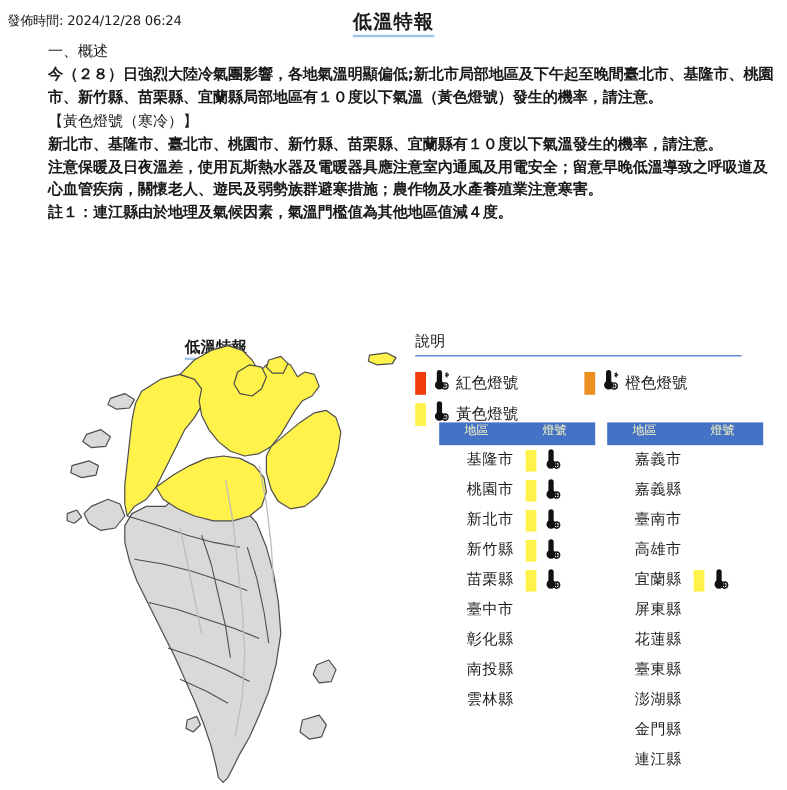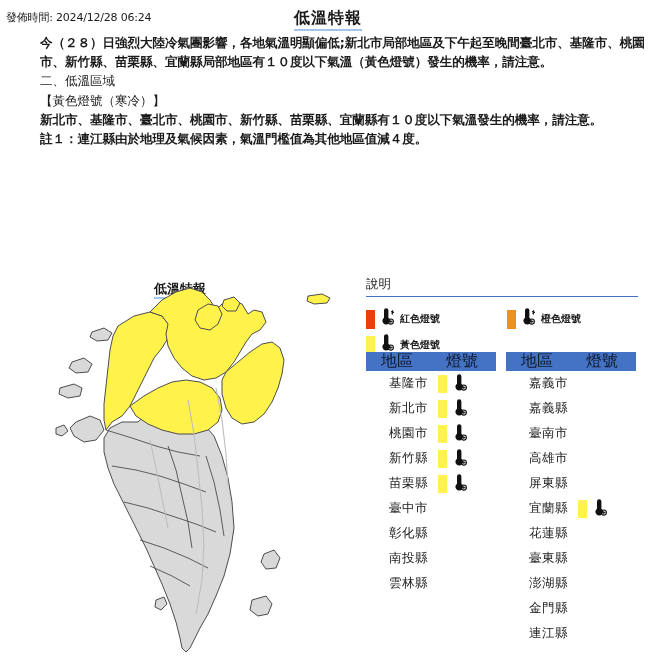--- a/index.html
+++ b/index.html
@@ -77,21 +77,21 @@
   }
   .map-svg {
     position: absolute;
     left: 0;
     top: 0;
   }
 
   
   .legend {
     position: absolute;
-    left: 366px;
+    left: 346px;
     top: 276px;
     width: 282px;
   }
   .legend-heading {
     font-size: 12.5px;
     color: #1a1a1a;
     padding-bottom: 3px;
     border-bottom: 1.5px solid #4472C4;
     width: 272px;
   }
@@ -108,44 +108,43 @@
     align-items: center;
     width: 152px;
   }
   .swatch {
     width: 9px;
     height: 19px;
     display: inline-block;
     flex: 0 0 auto;
   }
   .legend-label {
-    font-size: 10px;
+    font-size: 13px;
     margin-left: 5px;
     white-space: nowrap;
-    font-weight: bold;
   }
   .thermo { flex: 0 0 auto; margin-left: 1px; }
 
   
   .tables {
     position: absolute;
     left: 366px;
     top: 352px;
     width: 284px;
     display: flex;
     gap: 10px;
   }
   .tbl { width: 130px; }
   .tbl-head {
     background: #4472C4;
-    color: #0f172a;
-    font-size: 16px;
+    color: #fef9c3;
+    font-size: 10px;
     height: 19px;
     display: flex;
-    align-items: center;
+    align-items: flex-start;
   }
   .tbl-head .c1 { width: 62px; text-align: center; }
   .tbl-head .c2 { width: 68px; text-align: center; }
   .tbl-row {
     height: 25px;
     display: flex;
     align-items: center;
     font-size: 12.5px;
   }
   .tbl-row .c1 {
@@ -167,24 +166,25 @@
     flex: 0 0 auto;
   }
 </style>
 </head>
 <body>
 
 <div class="publish-time">發佈時間: 2024/12/28 06:24</div>
 <div class="main-title"><span class="tx">低溫特報</span></div>
 
 <div class="bulletin">
+  <div class="ln">一、概述</div>
   <div class="wrapln">今（２８）日強烈大陸冷氣團影響，各地氣溫明顯偏低;新北市局部地區及下午起至晚間臺北市、基隆市、桃園市、新竹縣、苗栗縣、宜蘭縣局部地區有１０度以下氣溫（黃色燈號）發生的機率，請注意。</div>
-  <div class="ln">二、低溫區域</div>
   <div class="ln">【黃色燈號（寒冷）】</div>
   <div class="wrapln">新北市、基隆市、臺北市、桃園市、新竹縣、苗栗縣、宜蘭縣有１０度以下氣溫發生的機率，請注意。</div>
+  <div class="wrapln">注意保暖及日夜溫差，使用瓦斯熱水器及電暖器具應注意室內通風及用電安全；留意早晚低溫導致之呼吸道及心血管疾病，關懷老人、遊民及弱勢族群避寒措施；農作物及水產養殖業注意寒害。</div>
   <div class="wrapln">註１：連江縣由於地理及氣候因素，氣溫門檻值為其他地區值減４度。</div>
 </div>
 
 <div class="map-panel">
   <div class="map-title"><span class="tx">低溫特報</span></div>
 
   <svg class="map-svg" width="360" height="388" viewBox="0 0 360 388">
     <g stroke="#4d4d4d" stroke-width="1" stroke-linejoin="round">
 
       <path fill="#FFF24A" d="M308 26 L322 24 L330 28 L327 33 L314 34 L307 31 Z"></path>
@@ -303,32 +303,32 @@
           <div class="c2">
             <span class="cell-swatch" style="background: rgb(255, 242, 74);"></span>
             <svg width="19" height="19" viewBox="0 0 19 19" style="margin-left: 2px;">
               <path d="M8 2.5 a2.2 2.2 0 0 1 4.4 0 v7.2 a3.8 3.8 0 1 1 -4.4 0 Z" fill="#111"></path>
               <circle cx="14.8" cy="13.6" r="2.6" fill="none" stroke="#111" stroke-width="1.1"></circle>
               <path d="M14.8 11.6 v4 M13 13.6 h3.6" stroke="#111" stroke-width="0.9"></path>
             </svg>
           </div>
         </div>
         <div class="tbl-row">
+          <div class="c1">桃園市</div>
+          <div class="c2">
+            <span class="cell-swatch" style="background: rgb(255, 242, 74);"></span>
+            <svg width="19" height="19" viewBox="0 0 19 19" style="margin-left: 2px;">
+              <path d="M8 2.5 a2.2 2.2 0 0 1 4.4 0 v7.2 a3.8 3.8 0 1 1 -4.4 0 Z" fill="#111"></path>
+              <circle cx="14.8" cy="13.6" r="2.6" fill="none" stroke="#111" stroke-width="1.1"></circle>
+              <path d="M14.8 11.6 v4 M13 13.6 h3.6" stroke="#111" stroke-width="0.9"></path>
+            </svg>
+          </div>
+        </div>
+        <div class="tbl-row">
           <div class="c1">新北市</div>
-          <div class="c2">
-            <span class="cell-swatch" style="background: rgb(255, 242, 74);"></span>
-            <svg width="19" height="19" viewBox="0 0 19 19" style="margin-left: 2px;">
-              <path d="M8 2.5 a2.2 2.2 0 0 1 4.4 0 v7.2 a3.8 3.8 0 1 1 -4.4 0 Z" fill="#111"></path>
-              <circle cx="14.8" cy="13.6" r="2.6" fill="none" stroke="#111" stroke-width="1.1"></circle>
-              <path d="M14.8 11.6 v4 M13 13.6 h3.6" stroke="#111" stroke-width="0.9"></path>
-            </svg>
-          </div>
-        </div>
-        <div class="tbl-row">
-          <div class="c1">桃園市</div>
           <div class="c2">
             <span class="cell-swatch" style="background: rgb(255, 242, 74);"></span>
             <svg width="19" height="19" viewBox="0 0 19 19" style="margin-left: 2px;">
               <path d="M8 2.5 a2.2 2.2 0 0 1 4.4 0 v7.2 a3.8 3.8 0 1 1 -4.4 0 Z" fill="#111"></path>
               <circle cx="14.8" cy="13.6" r="2.6" fill="none" stroke="#111" stroke-width="1.1"></circle>
               <path d="M14.8 11.6 v4 M13 13.6 h3.6" stroke="#111" stroke-width="0.9"></path>
             </svg>
           </div>
         </div>
         <div class="tbl-row">
@@ -387,33 +387,33 @@
         </div>
         <div class="tbl-row">
           <div class="c1">臺南市</div>
           <div class="c2"></div>
         </div>
         <div class="tbl-row">
           <div class="c1">高雄市</div>
           <div class="c2"></div>
         </div>
         <div class="tbl-row">
+          <div class="c1">宜蘭縣</div>
+          <div class="c2">
+            <span class="cell-swatch" style="background: rgb(255, 242, 74);"></span>
+            <svg width="19" height="19" viewBox="0 0 19 19" style="margin-left: 2px;">
+              <path d="M8 2.5 a2.2 2.2 0 0 1 4.4 0 v7.2 a3.8 3.8 0 1 1 -4.4 0 Z" fill="#111"></path>
+              <circle cx="14.8" cy="13.6" r="2.6" fill="none" stroke="#111" stroke-width="1.1"></circle>
+              <path d="M14.8 11.6 v4 M13 13.6 h3.6" stroke="#111" stroke-width="0.9"></path>
+            </svg>
+          </div>
+        </div>
+        <div class="tbl-row">
           <div class="c1">屏東縣</div>
           <div class="c2"></div>
-        </div>
-        <div class="tbl-row">
-          <div class="c1">宜蘭縣</div>
-          <div class="c2">
-            <span class="cell-swatch" style="background: rgb(255, 242, 74);"></span>
-            <svg width="19" height="19" viewBox="0 0 19 19" style="margin-left: 2px;">
-              <path d="M8 2.5 a2.2 2.2 0 0 1 4.4 0 v7.2 a3.8 3.8 0 1 1 -4.4 0 Z" fill="#111"></path>
-              <circle cx="14.8" cy="13.6" r="2.6" fill="none" stroke="#111" stroke-width="1.1"></circle>
-              <path d="M14.8 11.6 v4 M13 13.6 h3.6" stroke="#111" stroke-width="0.9"></path>
-            </svg>
-          </div>
         </div>
         <div class="tbl-row">
           <div class="c1">花蓮縣</div>
           <div class="c2"></div>
         </div>
         <div class="tbl-row">
           <div class="c1">臺東縣</div>
           <div class="c2"></div>
         </div>
         <div class="tbl-row">

